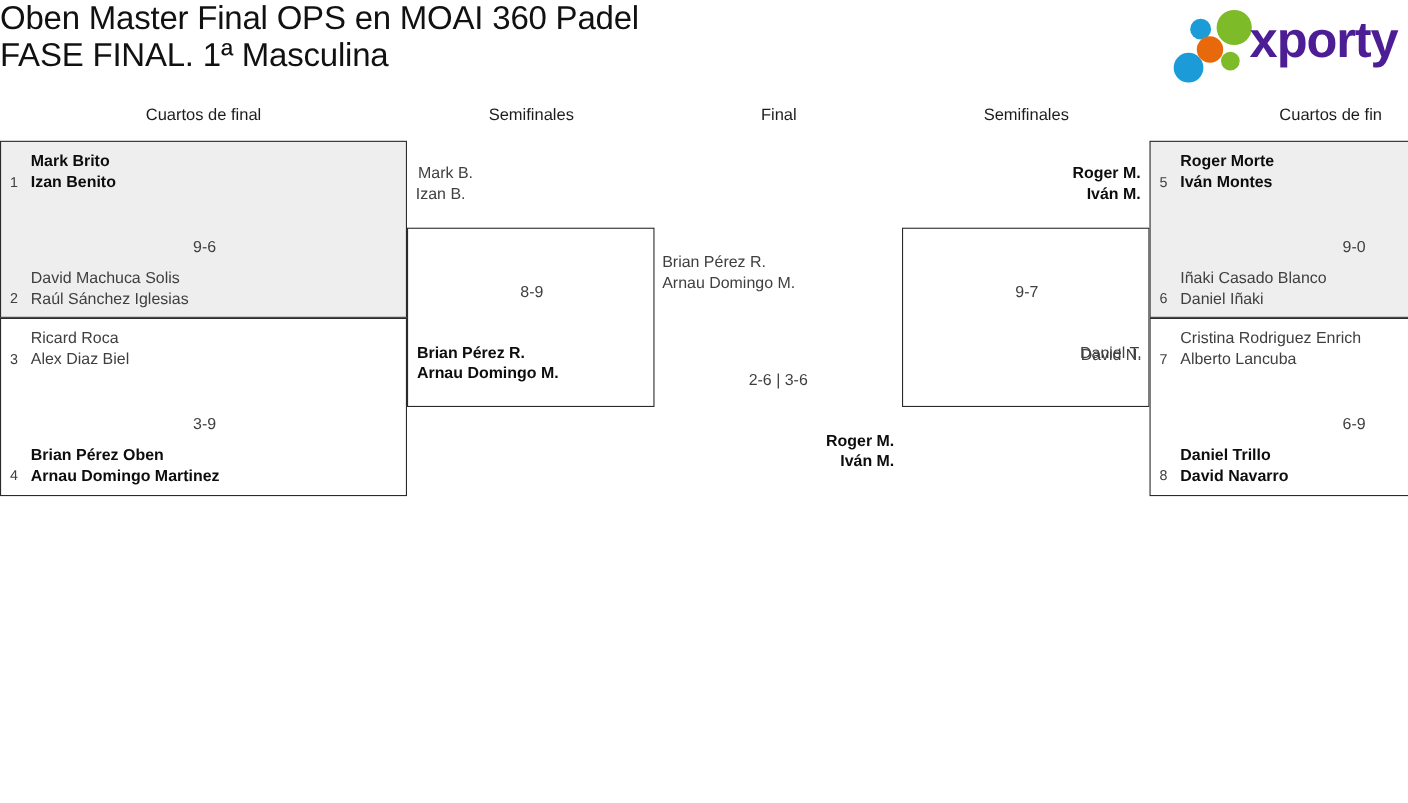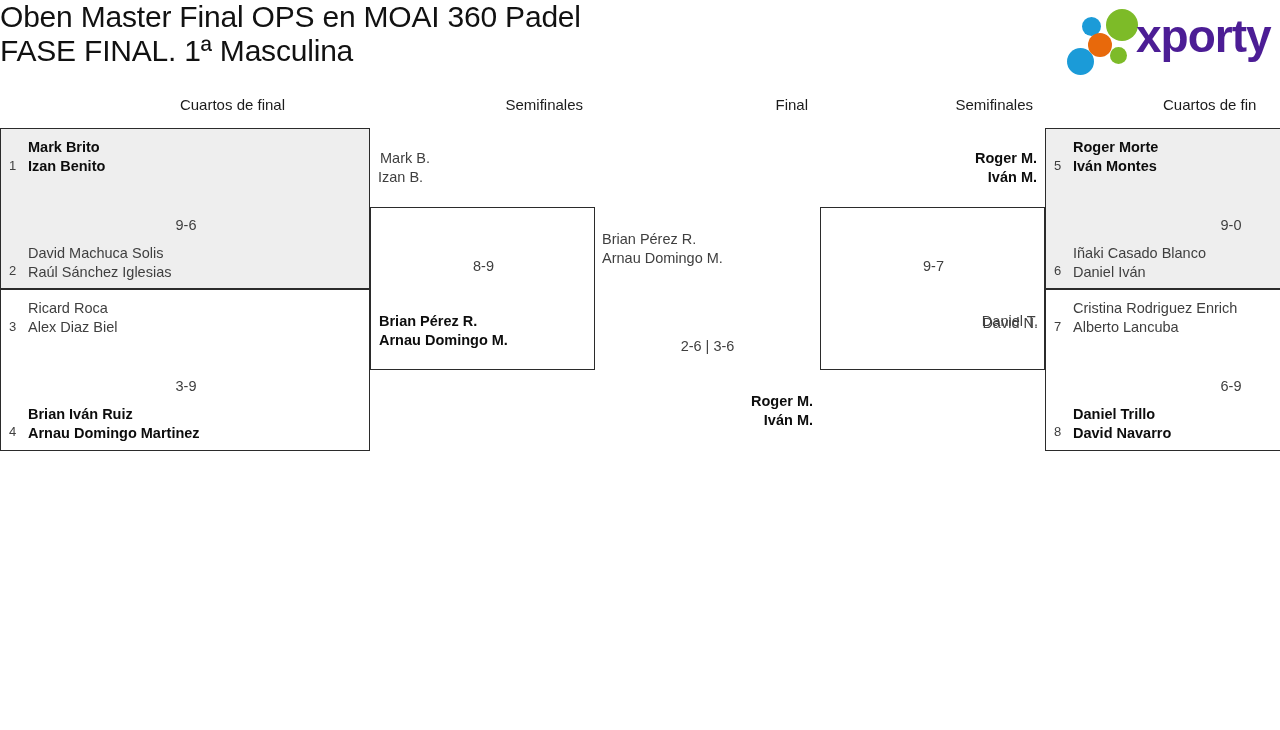--- a/index.html
+++ b/index.html
@@ -43,21 +43,21 @@
     letter-spacing: -1px; line-height: 56px;
   }
 
   
   .round-label {
     position: absolute;
     top: 96px;
     font-size: 15px;
     color: #1c1c1c;
     white-space: nowrap;
-    text-align: right;
+    text-align: center;
   }
 
   
   .match {
     position: absolute;
     border: 1px solid #2b2b2b;
     background: #ffffff;
   }
   .match.shaded { background: #eeeeee; }
 
@@ -126,21 +126,21 @@
   </div>
 
   <div class="match" style="left:0px; top:289px; width:370px; height:162px;">
     <div class="seed" style="left:8px; top:27px;">3</div>
     <div class="team" style="left:27px; top:9px;">Ricard Roca</div>
     <div class="team" style="left:27px; top:28px;">Alex Diaz Biel</div>
 
     <div class="score" style="left:0px; top:72px; width:370px; text-align:center;">3-9</div>
 
     <div class="seed" style="left:8px; top:132px;">4</div>
-    <div class="team win" style="left:27px; top:115px;">Brian Iván Ruiz</div>
+    <div class="team win" style="left:27px; top:115px;">Brian Pérez Oben</div>
     <div class="team win" style="left:27px; top:134px;">Arnau Domingo Martinez</div>
   </div>
 
   <div class="team" style="left:380px; top:149px;">Mark B.</div>
   <div class="team" style="left:378px; top:168px;">Izan B.</div>
 
   <div class="match" style="left:370px; top:207px; width:225px; height:163px;">
     <div class="score" style="left:0px; top:34px; width:225px; text-align:center;">8-9</div>
 
     <div class="team win" style="left:8px; top:104px;">Brian Pérez R.</div>
@@ -167,21 +167,21 @@
 
   <div class="match shaded" style="left:1045px; top:128px; width:370px; height:161px;">
     <div class="seed" style="left:8px; top:27px;">5</div>
     <div class="team win" style="left:27px; top:9px;">Roger Morte</div>
     <div class="team win" style="left:27px; top:28px;">Iván Montes</div>
 
     <div class="score" style="left:0px; top:72px; width:370px; text-align:center;">9-0</div>
 
     <div class="seed" style="left:8px; top:132px;">6</div>
     <div class="team" style="left:27px; top:115px;">Iñaki Casado Blanco</div>
-    <div class="team" style="left:27px; top:134px;">Daniel Iván</div>
+    <div class="team" style="left:27px; top:134px;">Daniel Iñaki</div>
   </div>
 
   <div class="match" style="left:1045px; top:289px; width:370px; height:162px;">
     <div class="seed" style="left:8px; top:27px;">7</div>
     <div class="team" style="left:27px; top:9px;">Cristina Rodriguez Enrich</div>
     <div class="team" style="left:27px; top:28px;">Alberto Lancuba</div>
 
     <div class="score" style="left:0px; top:72px; width:370px; text-align:center;">6-9</div>
 
     <div class="seed" style="left:8px; top:132px;">8</div>

